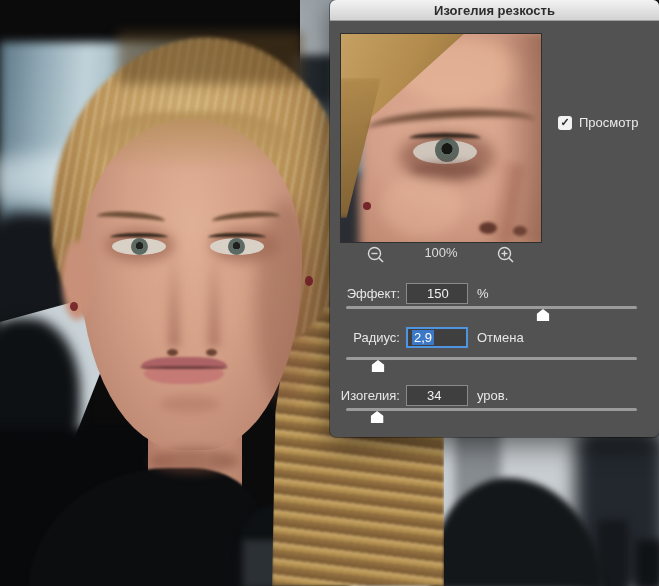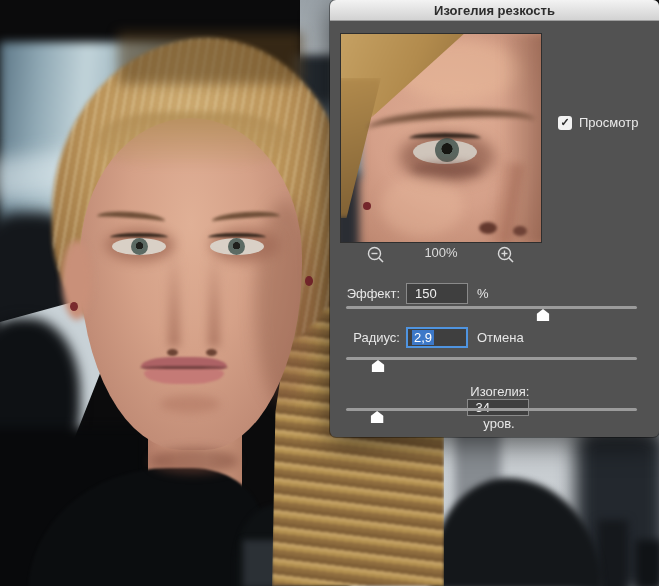--- a/index.html
+++ b/index.html
@@ -133,24 +133,24 @@
     color:#f2f2f2;font-size:13px;font-family:"Liberation Sans",sans-serif;cursor:pointer;}
   .btn-ok{top:35px;right:19px;width:80px;}
   .btn-cancel{top:70px;right:18px;width:86px;}
 
   .cb-row{left:228px;top:115px;display:flex;align-items:center;gap:7px;cursor:pointer;}
   .cb-box{position:static!important;width:14px;height:14px;background:#f2f2f2;border-radius:3px;
     display:flex;align-items:center;justify-content:center;color:#2e2e2e;font-size:11px;font-weight:700;line-height:1;}
   .cb-label{position:static!important;color:#eaeaea;font-size:13px;}
 
   .frow{left:0;top:0;width:329px;height:22px;display:flex;align-items:center;}
-  .frow-amount{top:282px;} .frow-radius{top:326px;} .frow-threshold{top:384px;flex-direction:column;}
+  .frow-amount{top:282px;} .frow-radius{top:326px;} .frow-threshold{top:384px;}
   .flabel{position:static!important;width:70px;text-align:right;color:#e7e7e7;font-size:13px;}
   .finput{position:static!important;margin-left:6px;width:62px;height:21px;background:#3f3f3f;
-    border:1px solid #8a8a8a;color:#f0f0f0;font-size:13px;display:flex;align-items:center;padding-left:8px;}
+    border:1px solid #8a8a8a;color:#f0f0f0;font-size:13px;display:flex;align-items:center;padding-left:20px;}
   .finput.focused{border:2px solid #4f94e0;padding-left:4px;}
   .finput.focused .val{background:#3c78c8;color:#fff;padding:0 2px;}
   .funit{position:static!important;margin-left:9px;color:#e7e7e7;font-size:13px;}
 
   .slider{left:16px;width:291px;height:18px;cursor:pointer;}
   .slider-amount{top:303px;} .slider-radius{top:354px;} .slider-threshold{top:405px;}
   .track{left:0;right:0;top:3px;height:3px;background:#9b9b9b;border-radius:2px;}
   .thumb{top:6px;width:13px;height:12px;background:#fff;transform:translateX(-50%);
     clip-path:polygon(50% 0%,100% 42%,100% 100%,0% 100%,0% 42%);
     filter:drop-shadow(0 1px 1px rgba(0,0,0,.4));}

